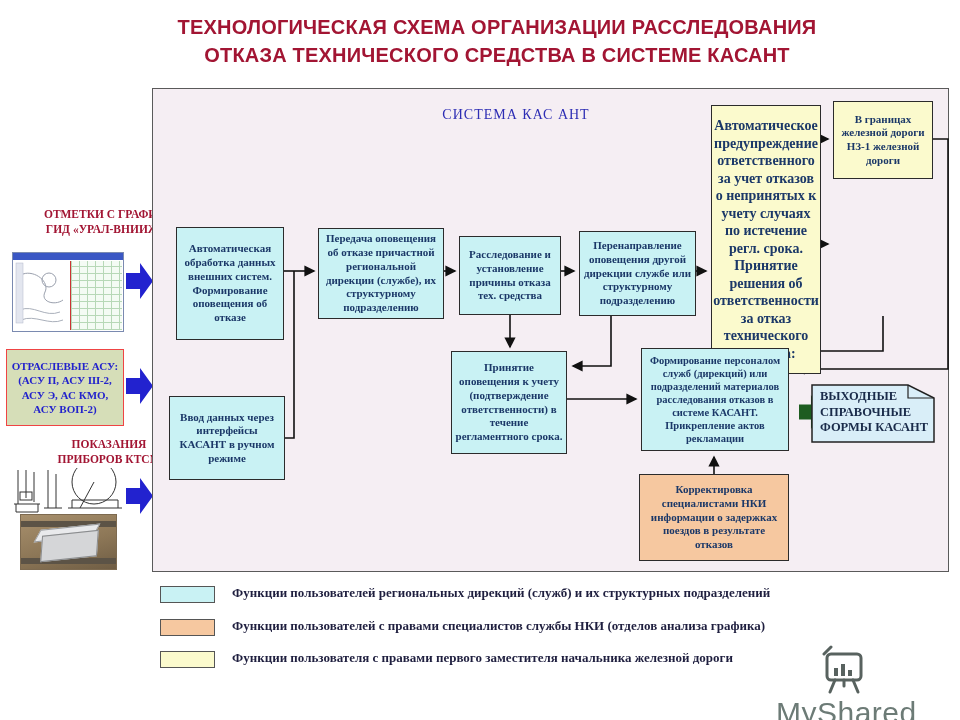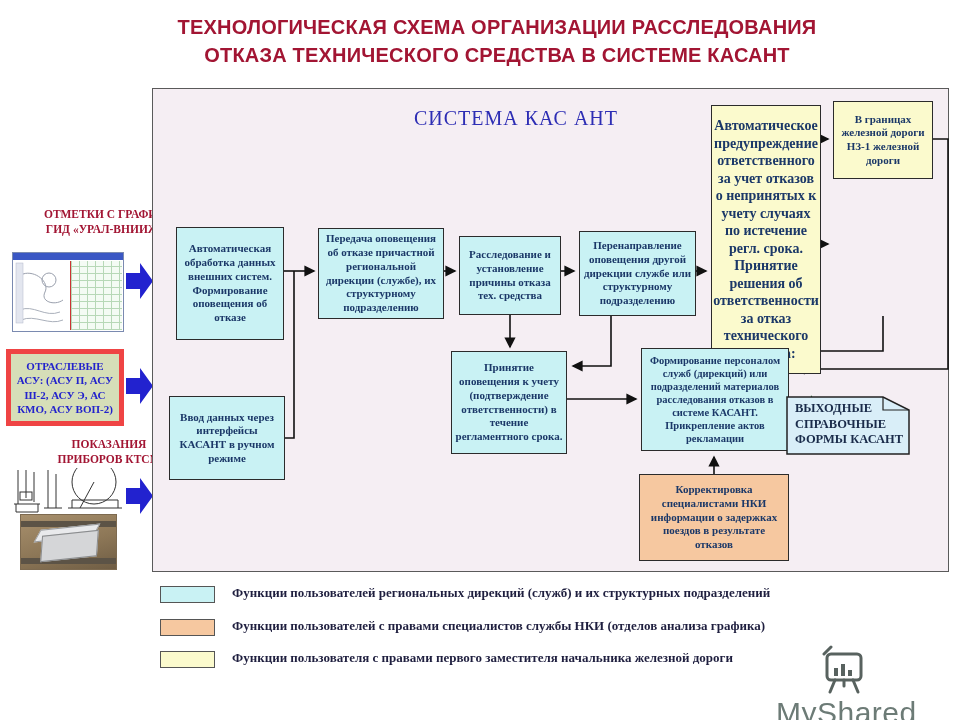--- a/index.html
+++ b/index.html
@@ -4,33 +4,33 @@
 <style>
   html,body{margin:0;padding:0;background:#fff;}
   #page{position:relative;width:960px;height:720px;background:#ffffff;overflow:hidden;
         font-family:"Liberation Serif",serif;}
   .title{position:absolute;left:0;width:960px;text-align:center;
          font-family:"Liberation Sans",sans-serif;font-weight:bold;font-size:20px;
          color:#a21533;letter-spacing:.2px;padding-left:17px;}
   .container{position:absolute;left:152px;top:88px;width:797px;height:484px;
              background:#f5eef3;border:1px solid #5a5a5a;box-sizing:border-box;}
   .sys-header{position:absolute;left:130px;top:18px;width:466px;text-align:center;
-              font-size:20px;color:#2d2db4;letter-spacing:1px;}
+              font-size:14px;color:#2d2db4;letter-spacing:1px;}
   .box{position:absolute;border:1.5px solid #2b2b2b;box-sizing:border-box;
        display:flex;align-items:center;justify-content:center;text-align:center;
        font-weight:bold;color:#1b3868;font-size:11px;line-height:1.25;padding:2px 3px;}
   .cyan{background:#c9f2f4;}
   .yellow{background:#fbfacd;}
   .orange{background:#f6c8a0;}
   .connectors{position:absolute;left:0;top:0;pointer-events:none;}
   
   .side-label{position:absolute;left:0;width:136px;text-align:center;font-weight:bold;
               font-size:11.5px;line-height:1.3;color:#a21533;padding-left:41px;}
   .green-box{position:absolute;left:6px;top:349px;width:118px;height:77px;background:#d6deb8;
-             border:5px solid #ef4444;box-sizing:border-box;display:flex;align-items:center;
+             border:1px solid #ef4444;box-sizing:border-box;display:flex;align-items:center;
              justify-content:center;text-align:center;font-weight:bold;font-size:11px;
              line-height:1.3;color:#2323cc;padding:2px;}
   .block-arrow{position:absolute;background:#2222cf;
                clip-path:polygon(0% 28%,52% 28%,52% 0%,100% 50%,52% 100%,52% 72%,0% 72%);}
   .green-arrow{position:absolute;background:#1d5c20;
                clip-path:polygon(0% 28%,52% 28%,52% 0%,100% 50%,52% 100%,52% 72%,0% 72%);}
   
   .gid-shot{position:absolute;left:12px;top:252px;width:112px;height:80px;background:#fff;
             border:1px solid #7a8ab0;box-sizing:border-box;}
   .gid-titlebar{position:absolute;left:0;top:0;right:0;height:7px;background:#3a57c4;}
@@ -41,21 +41,21 @@
   .drawings{position:absolute;left:10px;top:468px;width:114px;height:50px;background:#fff;}
   .photo{position:absolute;left:20px;top:514px;width:97px;height:56px;
          background:linear-gradient(165deg,#a8906d 0%,#8d7757 55%,#6f5d44 100%);
          border:1px solid #7d6a50;box-sizing:border-box;overflow:hidden;}
   .photo .rail{position:absolute;left:0;right:0;height:6px;background:#5c5346;}
   .photo .device{position:absolute;left:20px;top:18px;width:55px;height:24px;background:#d5d6d8;
                  border:1px solid #8a8c8e;transform:rotate(-6deg) skewX(-10deg);}
   .photo .device-top{position:absolute;left:16px;top:12px;width:58px;height:10px;background:#e9eaec;
                  border:1px solid #9a9c9e;transform:rotate(-6deg) skewX(-35deg);}
   
-  .doc-wrap{position:absolute;left:633px;top:295px;width:124px;height:43px;margin-top:12px;}
+  .doc-wrap{position:absolute;left:658px;top:295px;width:124px;height:43px;}
   .doc-text{position:absolute;left:9px;top:5px;font-weight:bold;font-size:12.5px;line-height:1.25;
             color:#1a2b4a;white-space:pre-line;text-align:left;}
   
   .legend-row{position:absolute;left:160px;height:20px;}
   .swatch{position:absolute;left:0;top:0;width:55px;height:17px;border:1px solid #555;
           box-sizing:border-box;display:inline-block;}
   .legend-text{position:absolute;left:72px;top:-1px;width:660px;font-weight:bold;
                font-size:13px;color:#1f1f3f;white-space:nowrap;}
   
   .watermark{position:absolute;left:770px;top:644px;display:flex;align-items:center;opacity:.9;flex-direction:column;}

